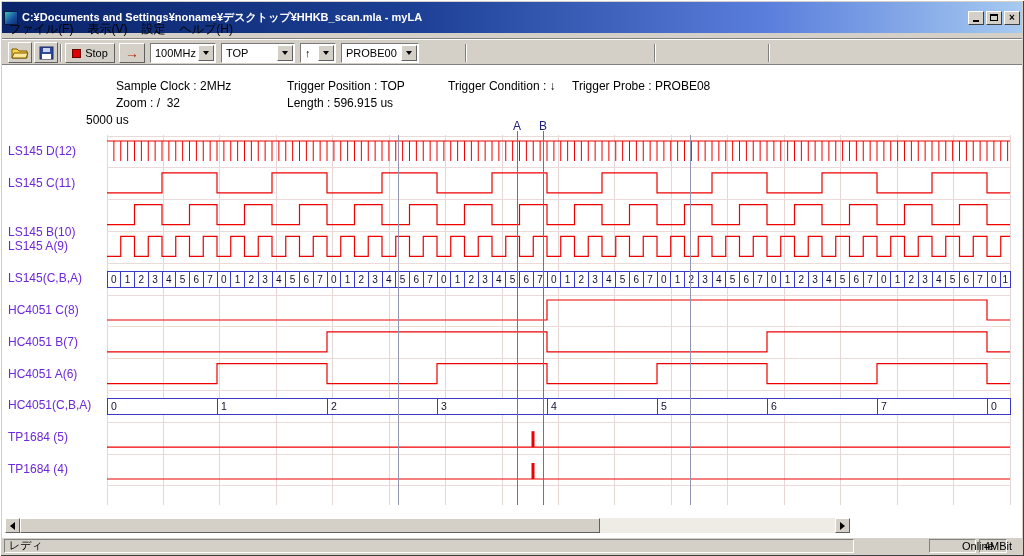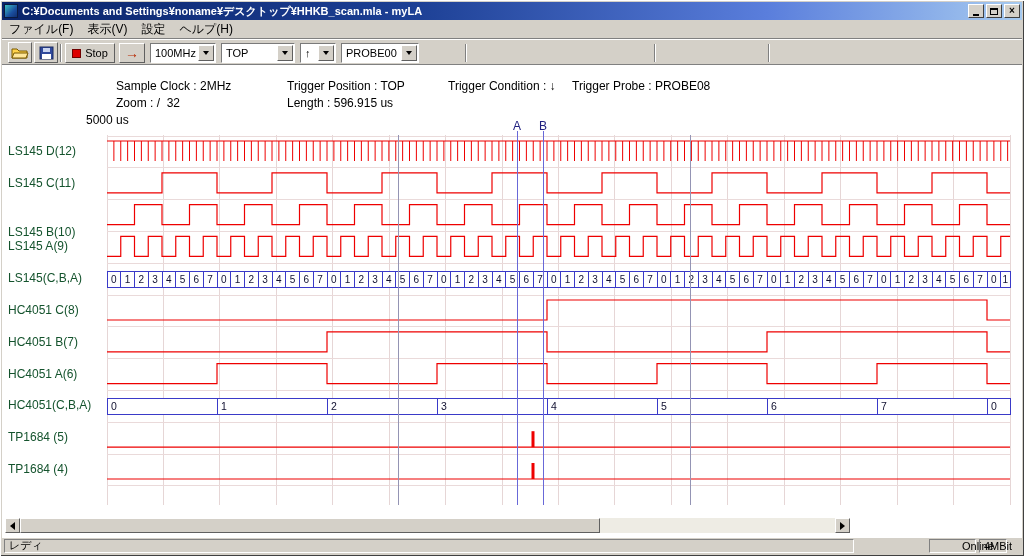--- a/index.html
+++ b/index.html
@@ -2,21 +2,21 @@
 <html><head>
 <meta charset="utf-8">
 <style>
   * { margin:0; padding:0; box-sizing:border-box; }
   html,body { width:1024px; height:556px; overflow:hidden; }
   body { font-family:"Liberation Sans","DejaVu Sans",sans-serif; background:#d4d0c8; position:relative; }
   .window { position:absolute; inset:0; background:#d4d0c8;
             box-shadow: inset 1px 1px 0 #ffffff, inset -1px -1px 0 #404040; }
 
   
-  .titlebar { position:absolute; left:2px; top:2px; width:1020px; height:18px;
+  .titlebar { position:absolute; left:2px; top:2px; width:1020px; height:31px;
               background:linear-gradient(to right,#0a246a 0%,#1c3f94 40%,#5a7edc 75%,#a6caf0 100%);
               display:flex; align-items:center; }
   .app-icon { width:14px; height:14px; margin-left:2px; flex:0 0 auto;
               background:linear-gradient(135deg,#3cc0c0,#1a4fa0 60%,#123070);
               border:1px solid #0a1a40; }
   .title-text { color:#ffffff; font-size:11px; font-weight:bold; margin-left:4px;
                 white-space:nowrap; overflow:hidden; flex:1 1 auto; }
   .tb-btns { display:flex; gap:2px; margin-right:2px; flex:0 0 auto; }
   .tb-btn { width:16px; height:14px; background:#d4d0c8; border:1px solid;
             border-color:#ffffff #404040 #404040 #ffffff;
@@ -56,21 +56,21 @@
                   border:1px solid; border-color:#ffffff #606060 #606060 #ffffff; }
   .tool-label { position:absolute; top:43px; height:20px; line-height:20px; font-size:12px;
                 text-align:center; color:#000; white-space:nowrap; }
 
   
   .client { position:absolute; left:2px; top:65px; width:1020px; height:472px; background:#ffffff; }
   .info-text { position:absolute; font-size:12px; color:#000; white-space:pre; }
   .time-label { position:absolute; left:86px; top:113px; font-size:12px; color:#000; white-space:pre; }
   .cursor-label { position:absolute; top:119px; width:12px; text-align:center;
                   font-size:12px; color:#202080; }
-  .ch-label { position:absolute; left:8px; width:97px; font-size:12px; color:#14532d; white-space:nowrap; }
+  .ch-label { position:absolute; left:8px; width:97px; font-size:12px; color:#6d28d9; white-space:nowrap; }
   #wave-svg { position:absolute; left:0; top:0; pointer-events:none; }
 
   
   .hscroll { position:absolute; left:5px; top:518px; width:845px; height:15px; background:#eeece4; }
   .sb-btn { position:absolute; top:0; width:15px; height:15px; background:#d4d0c8; border:1px solid;
             border-color:#ffffff #606060 #606060 #ffffff;
             display:flex; align-items:center; justify-content:center; }
   .tri-left { width:0; height:0; border-top:4px solid transparent; border-bottom:4px solid transparent;
               border-right:5px solid #000; }
   .tri-right { width:0; height:0; border-top:4px solid transparent; border-bottom:4px solid transparent;

